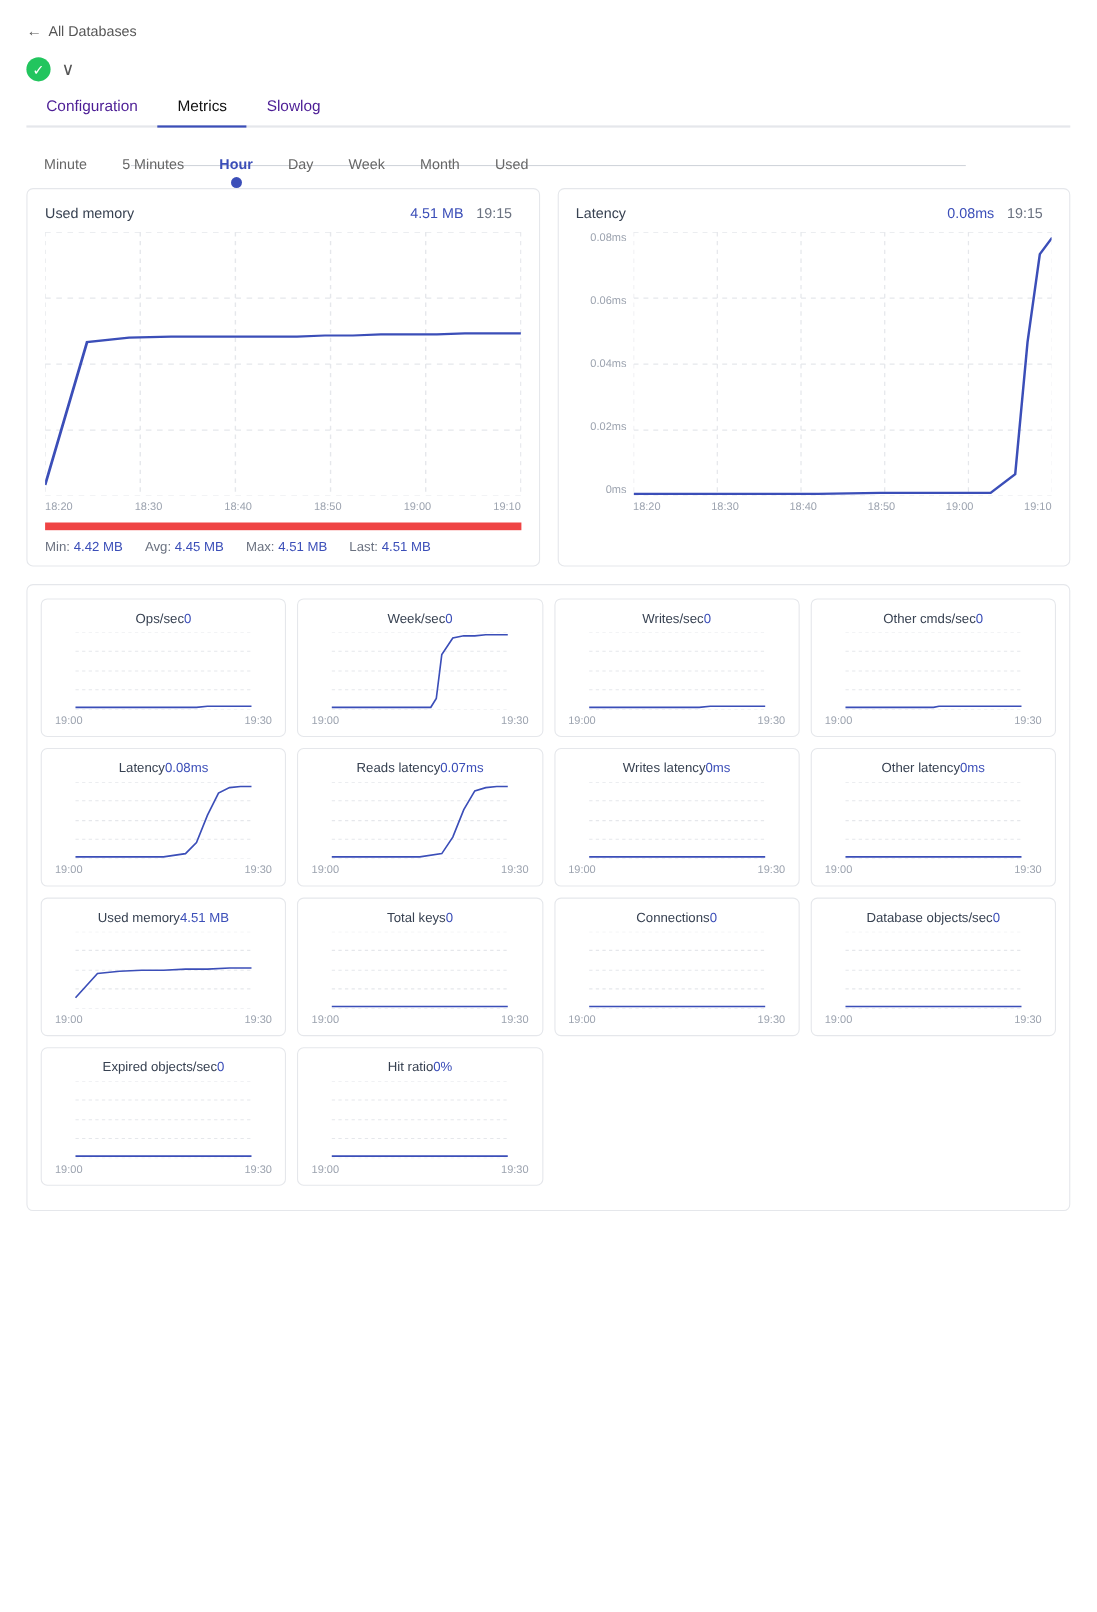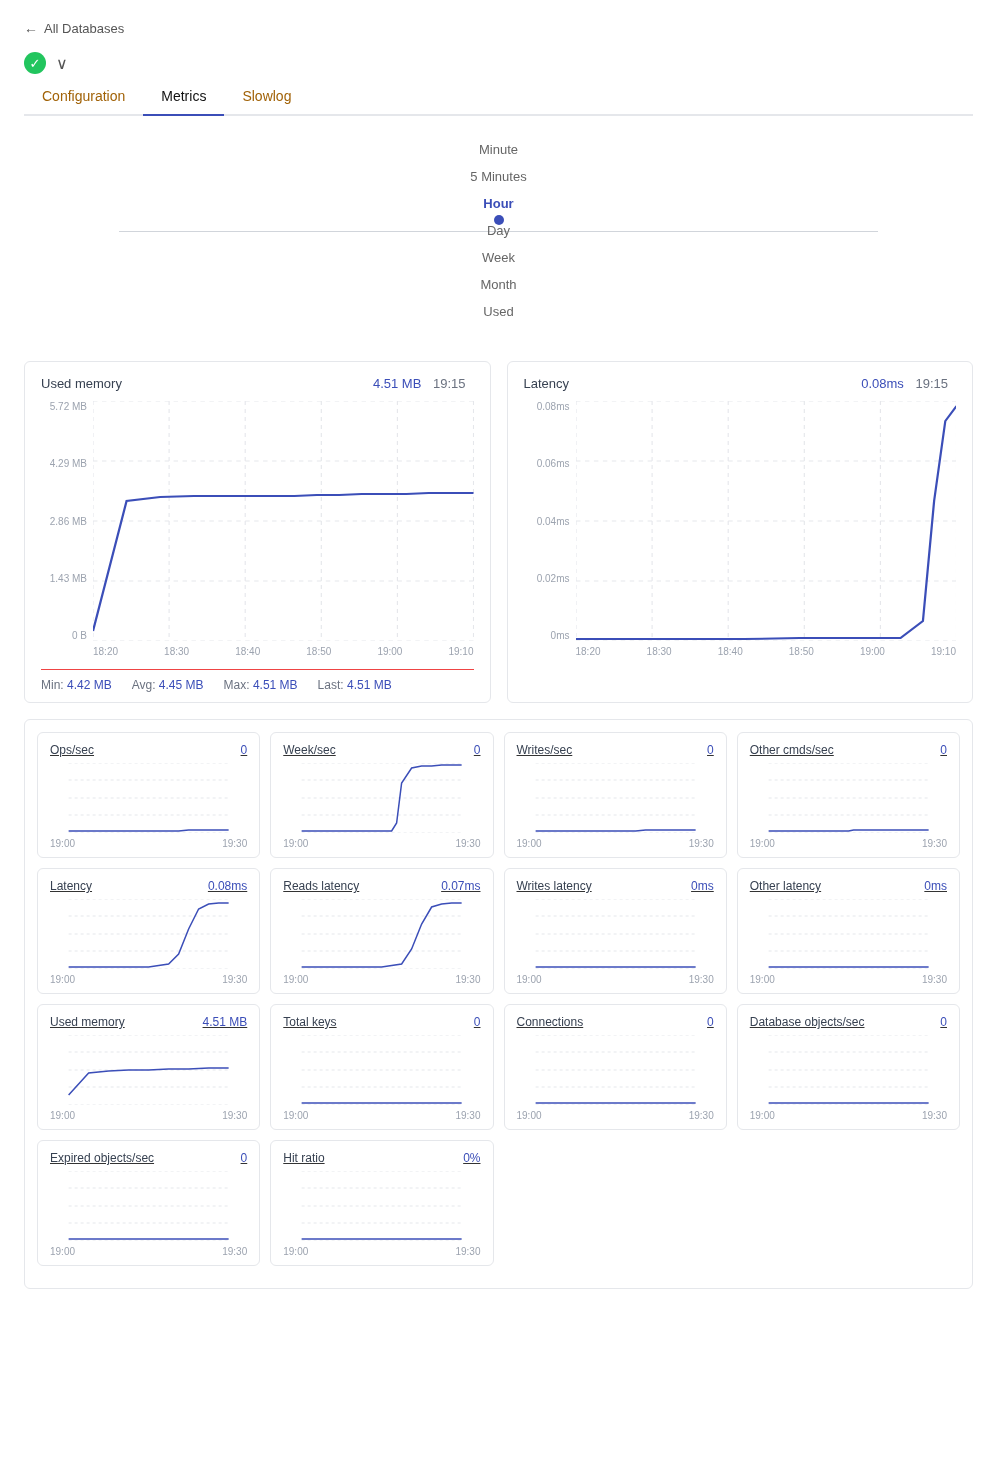--- a/index.html
+++ b/index.html
@@ -10,44 +10,44 @@
     .back-link { display: flex; align-items: center; gap: 6px; color: #555; font-size: 13px; margin-bottom: 16px; cursor: pointer; }
     .back-arrow { font-size: 14px; }
     
     .db-header { display: flex; align-items: center; gap: 10px; margin-bottom: 4px; }
     .db-status { width: 22px; height: 22px; border-radius: 50%; background: #22c55e; display: flex; align-items: center; justify-content: center; color: white; font-size: 13px; }
     .db-name { font-size: 26px; font-weight: 700; color: #111; }
     .db-chevron { color: #555; font-size: 16px; cursor: pointer; }
     .db-id { font-size: 13px; color: #333; font-weight: 600; margin-bottom: 16px; }
     
     .tabs-nav { display: flex; gap: 0; border-bottom: 2px solid #e5e7eb; margin-bottom: 20px; }
-    .tab-item { padding: 10px 18px; cursor: pointer; font-size: 14px; color: #a16207; border-bottom: 2px solid transparent; margin-bottom: -2px; }
+    .tab-item { padding: 10px 18px; cursor: pointer; font-size: 14px; color: #4c1d95; border-bottom: 2px solid transparent; margin-bottom: -2px; }
     .tab-item.active { color: #111; border-bottom-color: #3b4eb8; font-weight: 500; }
     
-    .time-selector { display: flex; align-items: center; gap: 0; margin-bottom: 36px; position: relative; flex-direction: column; }
+    .time-selector { display: flex; align-items: center; gap: 0; margin-bottom: 8px; position: relative; }
     .time-line { position: absolute; top: 50%; left: 10%; right: 10%; height: 1px; background: #d1d5db; z-index: 0; }
     .time-option { padding: 6px 16px; font-size: 13px; color: #666; cursor: pointer; position: relative; z-index: 1; background: transparent; }
     .time-option.active { color: #3b4eb8; font-weight: 600; }
     .time-dot { position: absolute; bottom: -8px; left: 50%; transform: translateX(-50%); width: 10px; height: 10px; border-radius: 50%; background: #3b4eb8; }
     
     .charts-grid-large { display: grid; grid-template-columns: 1fr 1fr; gap: 16px; margin-bottom: 16px; }
     .chart-card { border: 1px solid #e5e7eb; border-radius: 6px; padding: 14px 16px 10px; background: #fff; }
     .chart-header { display: flex; justify-content: space-between; align-items: center; margin-bottom: 10px; }
     .chart-title { font-size: 13px; color: #374151; }
     .chart-value { font-size: 13px; color: #6b7280; }
     .chart-value span { color: #3b4eb8; font-weight: 500; margin-right: 8px; }
     .chart-value .time { color: #6b7280; }
     
-    .chart-stats { display: flex; gap: 20px; border-top: 1px solid #ef4444; padding-top: 8px; margin-top: 8px; align-items: center; }
+    .chart-stats { display: flex; gap: 20px; border-top: 7px solid #ef4444; padding-top: 8px; margin-top: 8px; align-items: center; }
     .stat { font-size: 12px; color: #6b7280; }
     .stat span { color: #3b4eb8; font-weight: 500; }
     
     .charts-grid-small { display: grid; grid-template-columns: repeat(4, 1fr); gap: 10px; margin-bottom: 10px; }
     .chart-card-sm { border: 1px solid #e5e7eb; border-radius: 6px; padding: 10px 12px 8px; background: #fff; }
-    .chart-header-sm { display: flex; justify-content: space-between; align-items: center; margin-bottom: 6px; text-decoration: underline; }
+    .chart-header-sm { display: flex; justify-content: center; align-items: center; margin-bottom: 6px; }
     .chart-title-sm { font-size: 12px; color: #374151; }
     .chart-value-sm { font-size: 12px; color: #3b4eb8; font-weight: 500; }
   </style>
 </head>
 <body>
 
 <div class="page">
 
   <div class="back-link">
     <span class="back-arrow">←</span>
@@ -83,27 +83,20 @@
 
     <div class="chart-card">
       <div class="chart-header">
         <span class="chart-title">Used memory</span>
         <span class="chart-value">
           <span>4.51 MB</span>
           <span class="time">19:15</span>
         </span>
       </div>
       <div style="display:flex;">
-        <div style="display:flex;flex-direction:column;justify-content:space-between;height:260px;padding-bottom:20px;width:52px;flex-shrink:0;">
-          <span style="font-size:10px;color:#9ca3af;text-align:right;padding-right:6px;">5.72 MB</span>
-          <span style="font-size:10px;color:#9ca3af;text-align:right;padding-right:6px;">4.29 MB</span>
-          <span style="font-size:10px;color:#9ca3af;text-align:right;padding-right:6px;">2.86 MB</span>
-          <span style="font-size:10px;color:#9ca3af;text-align:right;padding-right:6px;">1.43 MB</span>
-          <span style="font-size:10px;color:#9ca3af;text-align:right;padding-right:6px;">0 B</span>
-        </div>
         <div style="flex:1;">
           <svg viewBox="0 0 340 240" preserveAspectRatio="none" style="width:100%;height:240px;">
 
             <line x1="0" y1="0" x2="340" y2="0" stroke="#e5e7eb" stroke-dasharray="4,4" stroke-width="1"></line>
             <line x1="0" y1="60" x2="340" y2="60" stroke="#e5e7eb" stroke-dasharray="4,4" stroke-width="1"></line>
             <line x1="0" y1="120" x2="340" y2="120" stroke="#e5e7eb" stroke-dasharray="4,4" stroke-width="1"></line>
             <line x1="0" y1="180" x2="340" y2="180" stroke="#e5e7eb" stroke-dasharray="4,4" stroke-width="1"></line>
             <line x1="0" y1="240" x2="340" y2="240" stroke="#e5e7eb" stroke-dasharray="4,4" stroke-width="1"></line>
 
             <line x1="0" y1="0" x2="0" y2="240" stroke="#e5e7eb" stroke-dasharray="4,4" stroke-width="1"></line>

